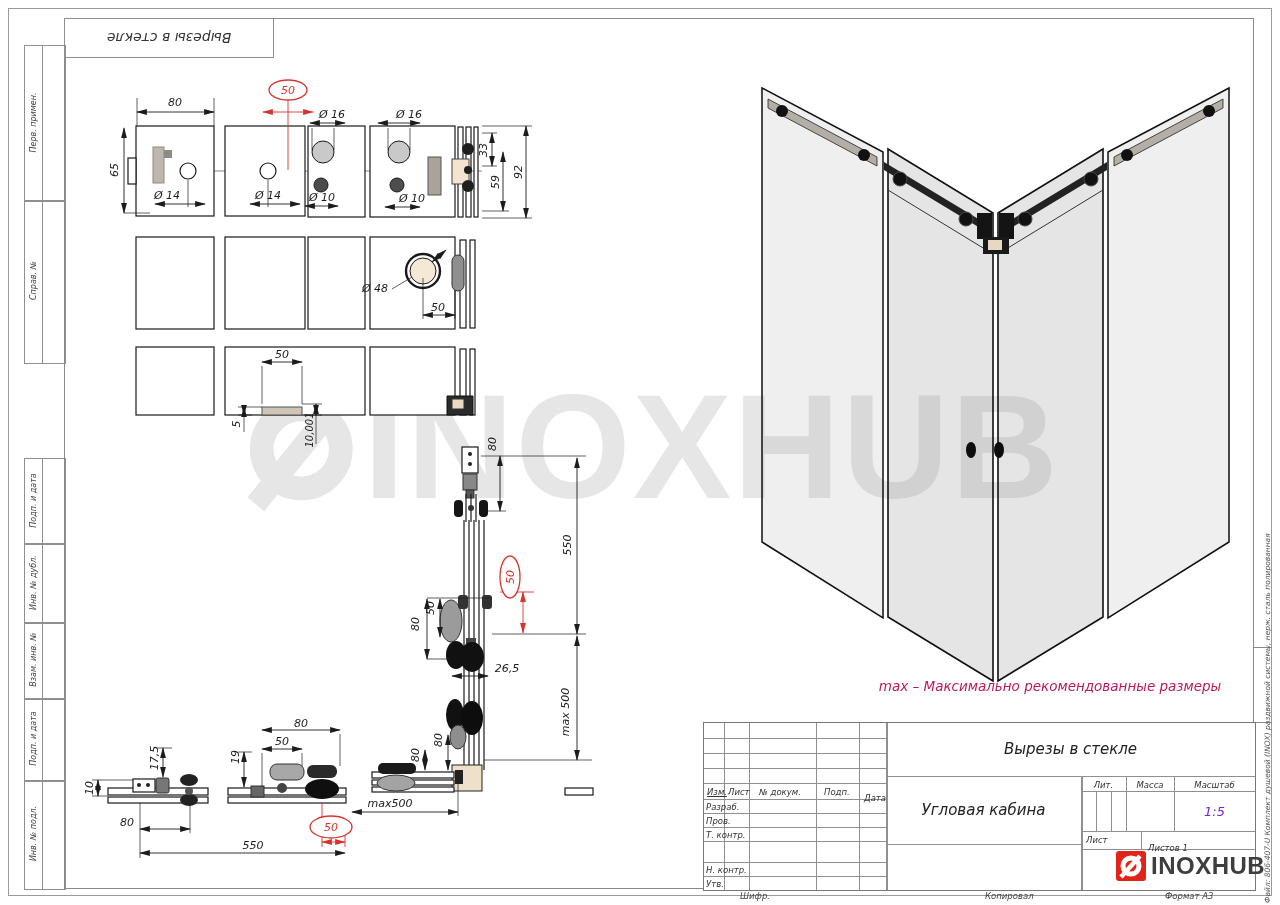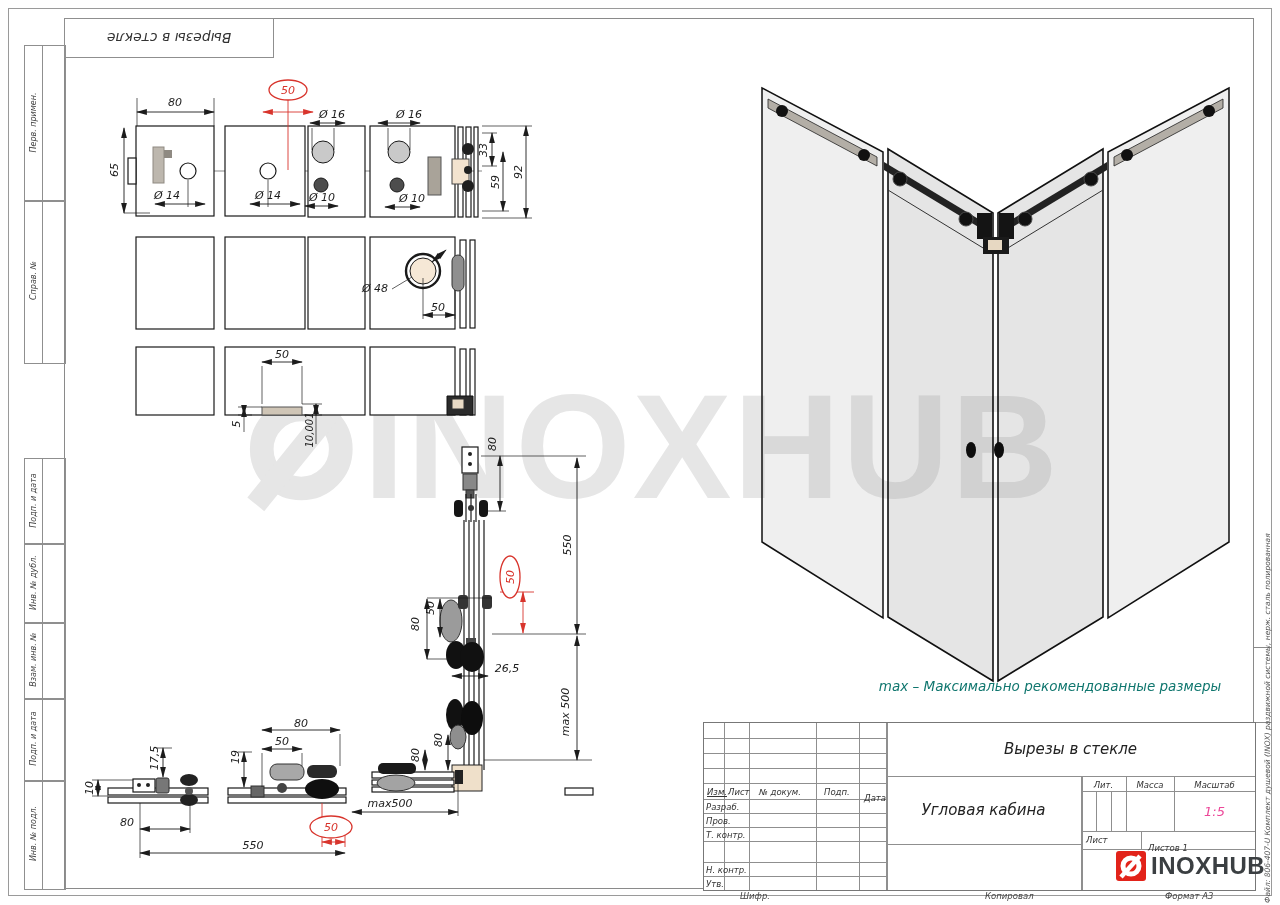--- a/index.html
+++ b/index.html
@@ -17,32 +17,32 @@
         transform:rotate(-90deg);font:italic 8px "DejaVu Sans",sans-serif;color:#444;white-space:nowrap;}
   
   .stamp-top{left:64px;top:18px;width:208px;height:38px;border:1px solid #8f8f8f;
              display:flex;align-items:center;justify-content:center;}
   .stamp-top span{transform:rotate(180deg);font:italic 14px "DejaVu Sans",sans-serif;color:#333;}
   
   .wm{left:240px;top:372px;width:820px;height:150px;display:flex;align-items:center;z-index:0;}
   .wm-text{font:700 148px "Liberation Sans",sans-serif;color:#e6e6e6;letter-spacing:2px;line-height:1;}
   
   .note{left:860px;top:678px;width:380px;text-align:center;
-        font:italic 13.5px "DejaVu Sans",sans-serif;color:#0f766e;z-index:3;}
+        font:italic 13.5px "DejaVu Sans",sans-serif;color:#be185d;z-index:3;}
   
   .file-note{left:1263px;top:903px;width:328px;transform:rotate(-90deg);transform-origin:0 0;
              font:italic 7.5px "DejaVu Sans",sans-serif;color:#555;white-space:nowrap;z-index:3;}
   
   .foot{top:891px;font:italic 8.5px "DejaVu Sans",sans-serif;color:#444;z-index:3;}
   
   #tb{left:703px;top:722px;width:551px;height:167px;border:1.5px solid #777;z-index:4;background:#fff;}
   #tb .l{position:absolute;background:#8f8f8f;}
   #tb .txt{position:absolute;font:italic 8.5px "DejaVu Sans",sans-serif;color:#333;white-space:nowrap;}
   #tb .big{font:italic 15px "DejaVu Sans",sans-serif;color:#222;}
-  #tb .val{font:italic 13px "DejaVu Sans",sans-serif;color:#ec4899;}
+  #tb .val{font:italic 13px "DejaVu Sans",sans-serif;color:#6d28d9;}
   .brand-text{font:800 24px "Liberation Sans",sans-serif;color:#3b3f42;letter-spacing:.5px;}
   svg text{font:italic 11px "DejaVu Sans",sans-serif;fill:#1c1c1c;text-anchor:middle;}
   svg text.small{font-size:10px;}
   svg text.red{fill:#d8342c;}
   .o{stroke:#1a1a1a;stroke-width:1.2;fill:none;}
   .ow{stroke:#1a1a1a;stroke-width:1.2;fill:#fff;}
   .thin{stroke:#555;stroke-width:.7;fill:none;}
   .ext{stroke:#1c1c1c;stroke-width:.7;fill:none;}
   .dim{stroke:#1c1c1c;stroke-width:.9;fill:none;marker-start:url(#m);marker-end:url(#m);}
   .rext{stroke:#d8342c;stroke-width:.9;fill:none;}

